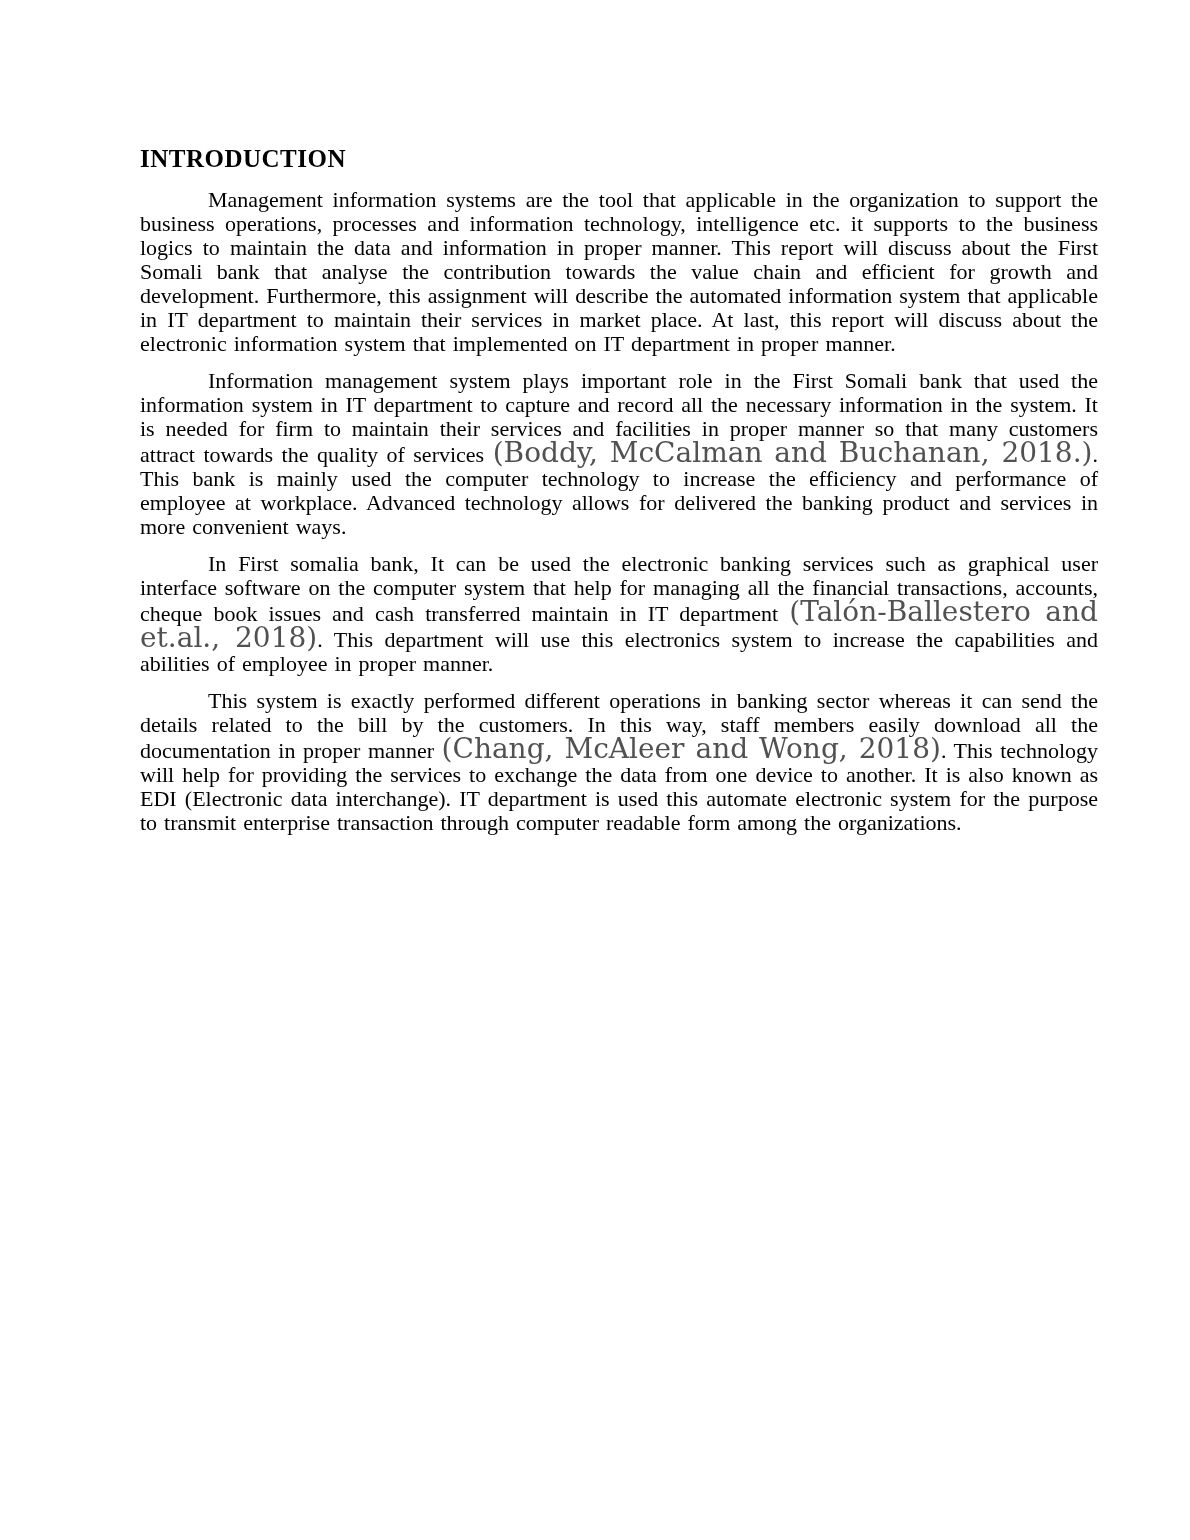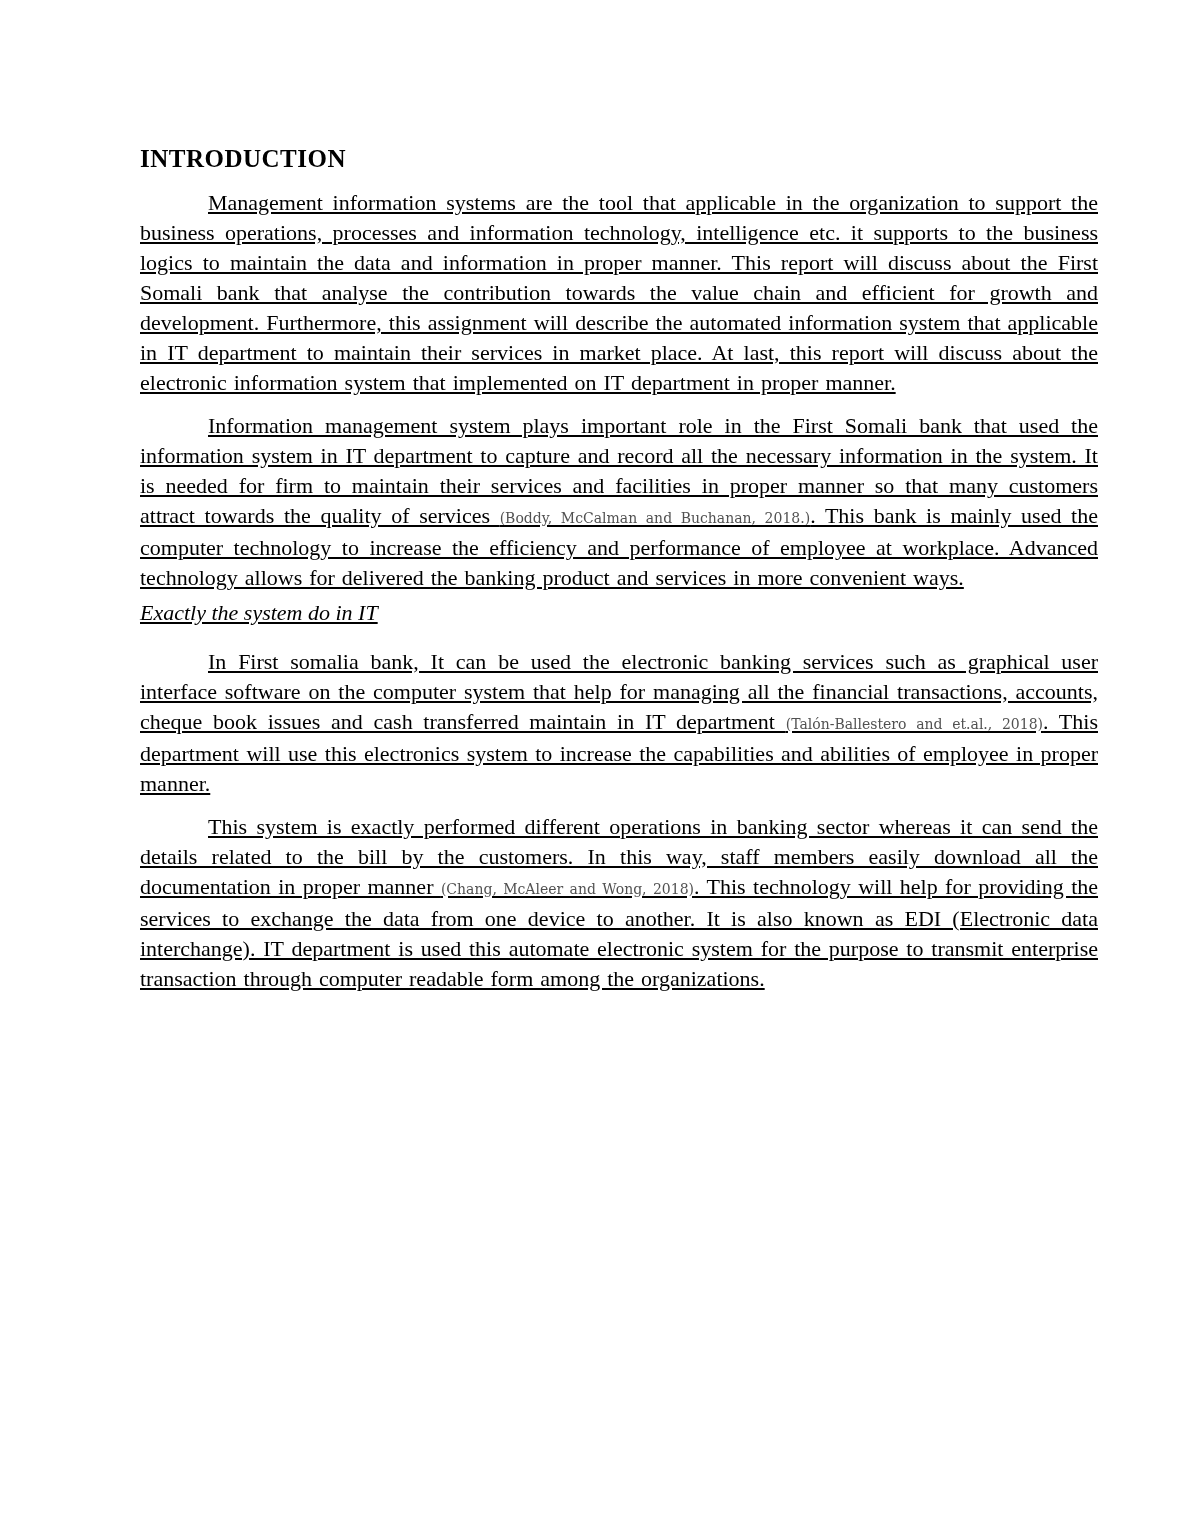--- a/index.html
+++ b/index.html
@@ -25,54 +25,52 @@
     letter-spacing: 0.5px;
     line-height: 32px;
     margin: 0;
     color: #000000;
   }
   .heading.spaced-top {
     margin-top: 14px;
   }
   .para {
     font-size: 22px;
-    line-height: 30px;
+    line-height: 24px;
     text-align: justify;
     text-indent: 68px;
     margin: 13px 0 0 0;
     word-spacing: 1.5px;
     color: #000000;
-    text-decoration: underline;
   }
   .subheading {
     font-size: 22px;
     line-height: 40.5px;
     font-style: italic;
     font-weight: normal;
     text-decoration: underline;
     margin: 0;
     color: #000000;
   }
   .citation {
     font-family: "DejaVu Serif", serif;
-    font-size: 14px;
+    font-size: 28px;
     color: #515151;
   }
 </style>
 </head>
 <body>
 
 <div class="page">
 
   <h1 class="heading">INTRODUCTION</h1>
 
   <p class="para"><span class="body-text">Management information systems are the tool that applicable in the organization to support the business operations, processes and information technology, intelligence etc. it supports to the business logics to maintain the data and information in proper manner. This report will discuss about the First Somali bank that analyse the contribution towards the value chain and efficient for growth and development. Furthermore, this assignment will describe the automated information system that applicable in IT department to maintain their services in market place. At last, this report will discuss about the electronic information system that implemented on IT department in proper manner.</span></p>
 
 
   <p class="para"><span class="body-text">Information management system plays important role in the First Somali bank that used the information system in IT department to capture and record all the necessary information in the system. It is needed for firm to maintain their services and facilities in proper manner so that many customers attract towards the quality of services </span><span class="citation">(Boddy, McCalman and Buchanan, 2018.)</span><span class="body-text">. This bank is mainly used the computer technology to increase the efficiency and performance of employee at workplace. Advanced technology allows for delivered the banking product and services in more convenient ways.</span></p>
 
-  <h3 class="subheading">Exactly the system do in IT</h3>
 
   <p class="para"><span class="body-text">In First somalia bank, It can be used the electronic banking services such as graphical user interface software on the computer system that help for managing all the financial transactions, accounts, cheque book issues and cash transferred maintain in IT department </span><span class="citation">(Talón-Ballestero and et.al., 2018)</span><span class="body-text">. This department will use this electronics system to increase the capabilities and abilities of employee in proper manner.</span></p>
 
   <p class="para"><span class="body-text">This system is exactly performed different operations in banking sector whereas it can send the details related to the bill by the customers. In this way, staff members easily download all the documentation in proper manner </span><span class="citation">(Chang, McAleer and Wong, 2018)</span><span class="body-text">. This technology will help for providing the services to exchange the data from one device to another. It is also known as EDI (Electronic data interchange). IT department is used this automate electronic system for the purpose to transmit enterprise transaction through computer readable form among the organizations.</span></p>
 
 </div>
 
 </body></html>

